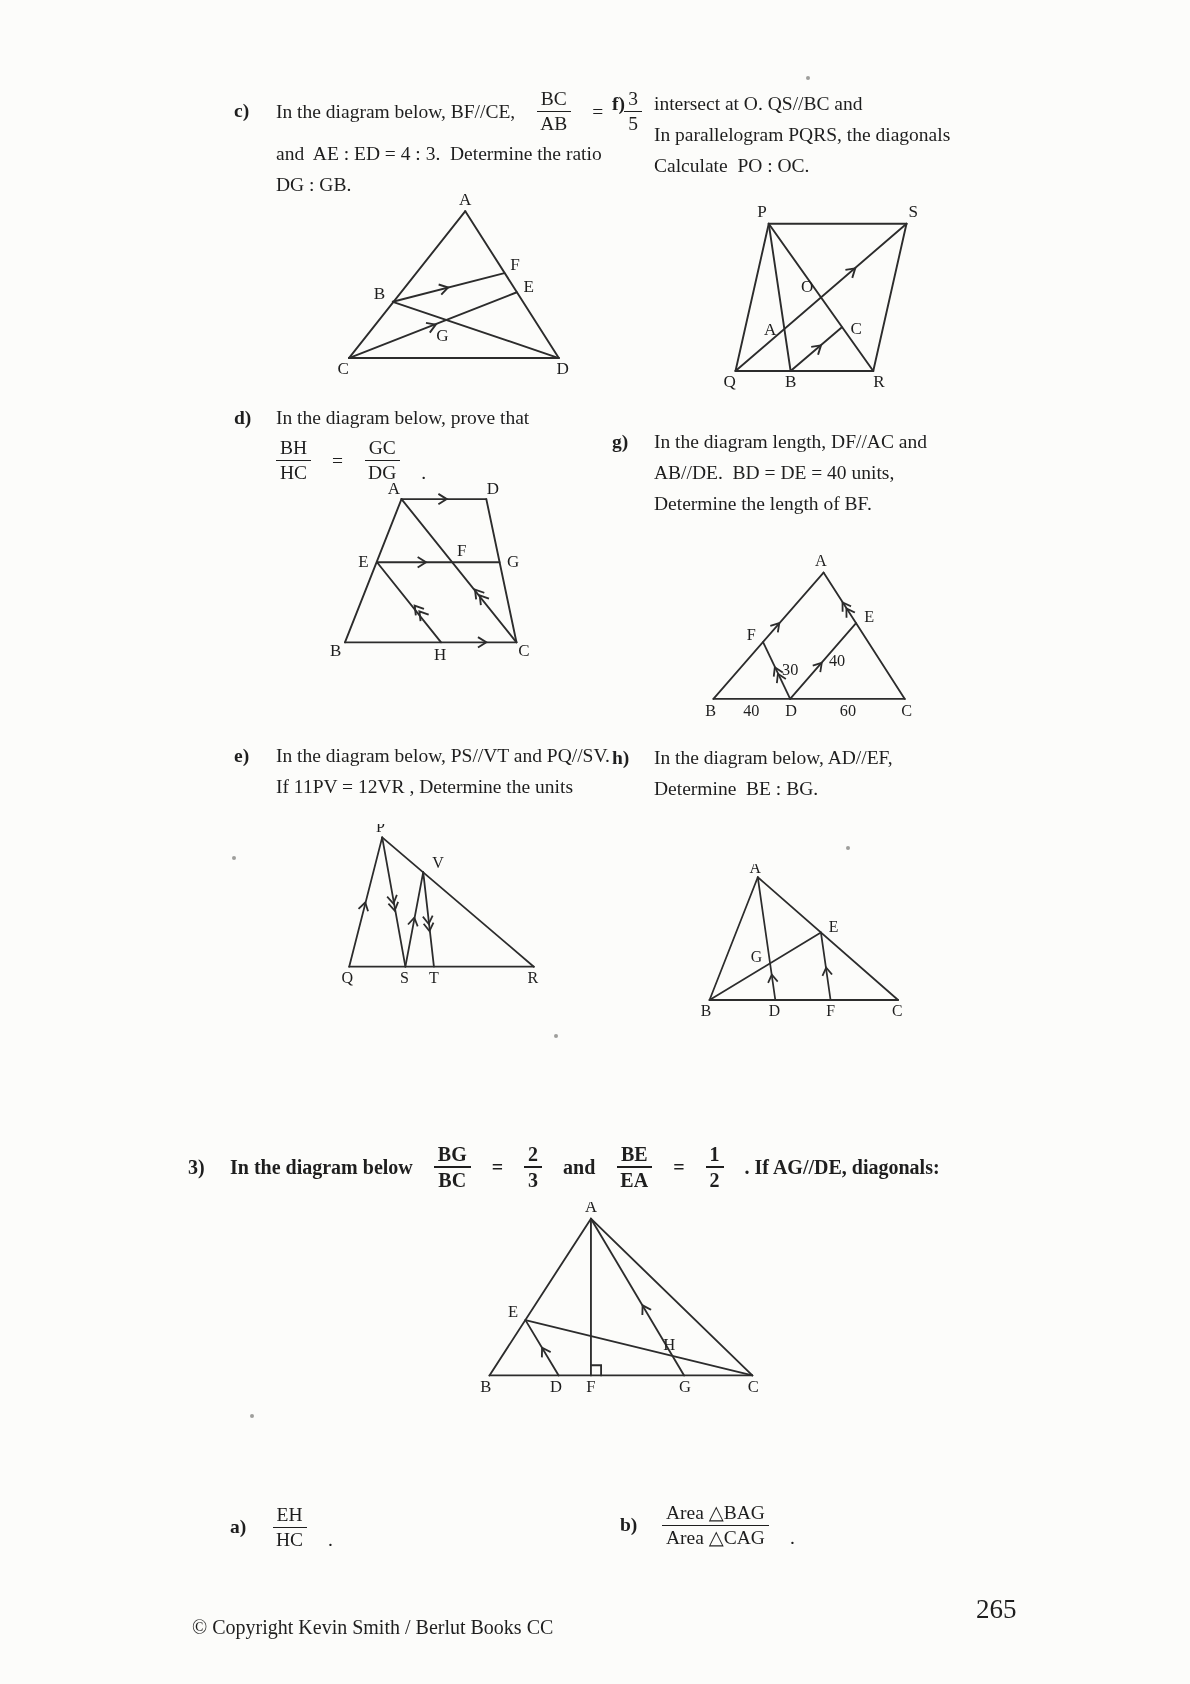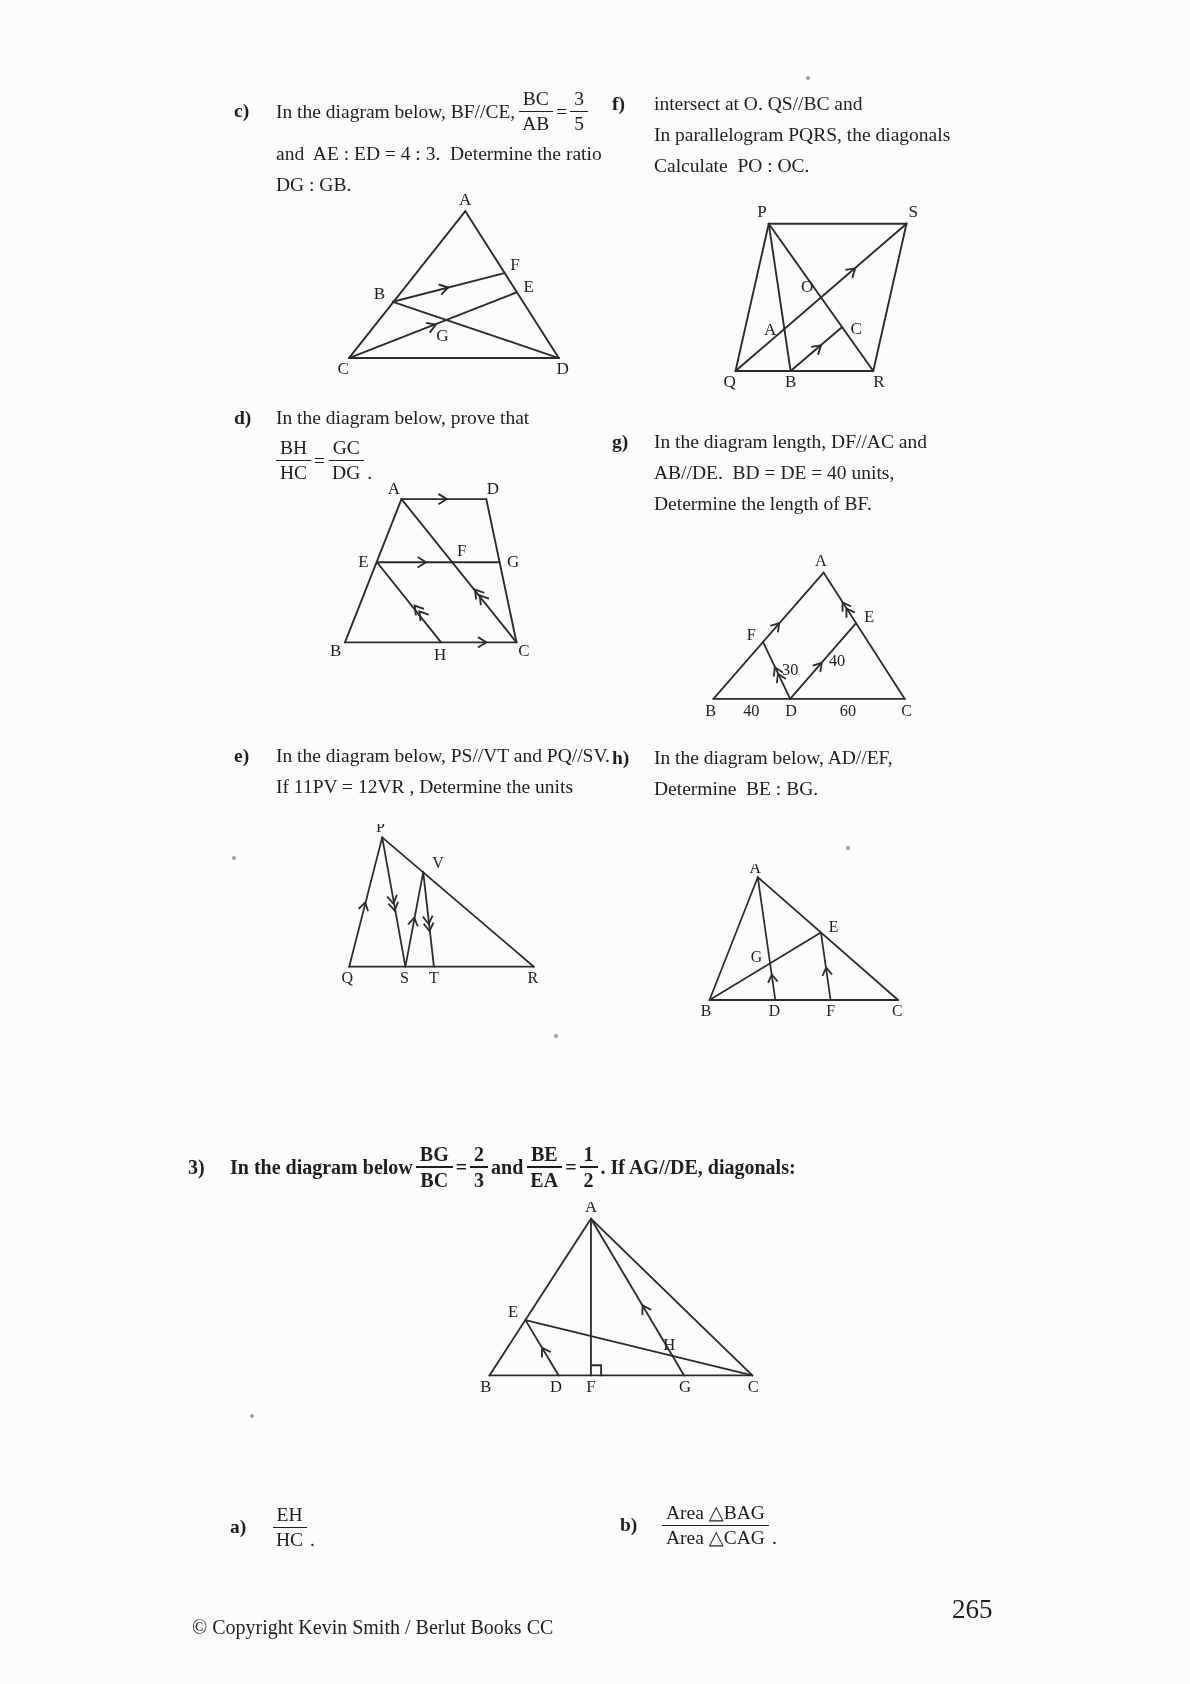--- a/index.html
+++ b/index.html
@@ -3,21 +3,21 @@
 <meta charset="utf-8">
 <style>
   *{box-sizing:border-box}
   html,body{margin:0;padding:0;background:#eceae6}
   #page{position:relative;width:1190px;height:1684px;background:#fcfcfa;
         font-family:"Liberation Serif",serif;color:#1e1e1e;overflow:hidden;margin:0 auto}
   .prob{position:absolute;display:flex;gap:16px;font-size:19.5px;line-height:31px}
   .tag{font-weight:700;min-width:26px}
   .tagc{line-height:54px}
   .line{white-space:pre}
-  .fx{display:flex;align-items:center;gap:3px;min-height:54px;white-space:pre}
+  .fx{display:flex;align-items:center;gap:21px;min-height:54px;white-space:pre}
   .frac{display:inline-flex;flex-direction:column;align-items:center;line-height:24px}
   .frac .fnum{display:block;padding:0 4px;border-bottom:1.7px solid #1e1e1e}
   .frac .fden{display:block;padding:0 4px}
   .period{transform:translateY(12px)}
   .bold{font-weight:700}
   .bold .frac .fnum{border-bottom-width:2px}
   .diag{position:absolute}
   .diag line,.diag polyline{stroke:#2c2c2c;stroke-width:2;fill:none;stroke-linecap:round}
   .diag .ch path{stroke:#2c2c2c;stroke-width:2;fill:none;stroke-linecap:square;stroke-linejoin:miter}
   .diag text{font-size:18px;fill:#1e1e1e;font-family:"Liberation Serif",serif}
@@ -306,21 +306,21 @@
 
   <div class="prob" style="left:620px;top:1498px">
     <div class="tag tagc">b)</div>
     <div class="fx">
       <span class="frac"><span class="fnum">Area △BAG</span><span class="fden">Area △CAG</span></span>
       <span class="period">.</span>
     </div>
   </div>
 
   <div class="footer-copy" style="left:192px;top:1616px">© Copyright Kevin Smith / Berlut Books CC</div>
-  <div class="pagenum" style="left:952px;top:1594px">265</div>
+  <div class="pagenum" style="left:976px;top:1594px">265</div>
 
   <div class="dot" style="left:806px;top:76px"></div>
   <div class="dot" style="left:232px;top:856px"></div>
   <div class="dot" style="left:846px;top:846px"></div>
   <div class="dot" style="left:554px;top:1034px"></div>
   <div class="dot" style="left:250px;top:1414px"></div>
 
 </div>
 
 </body></html>

